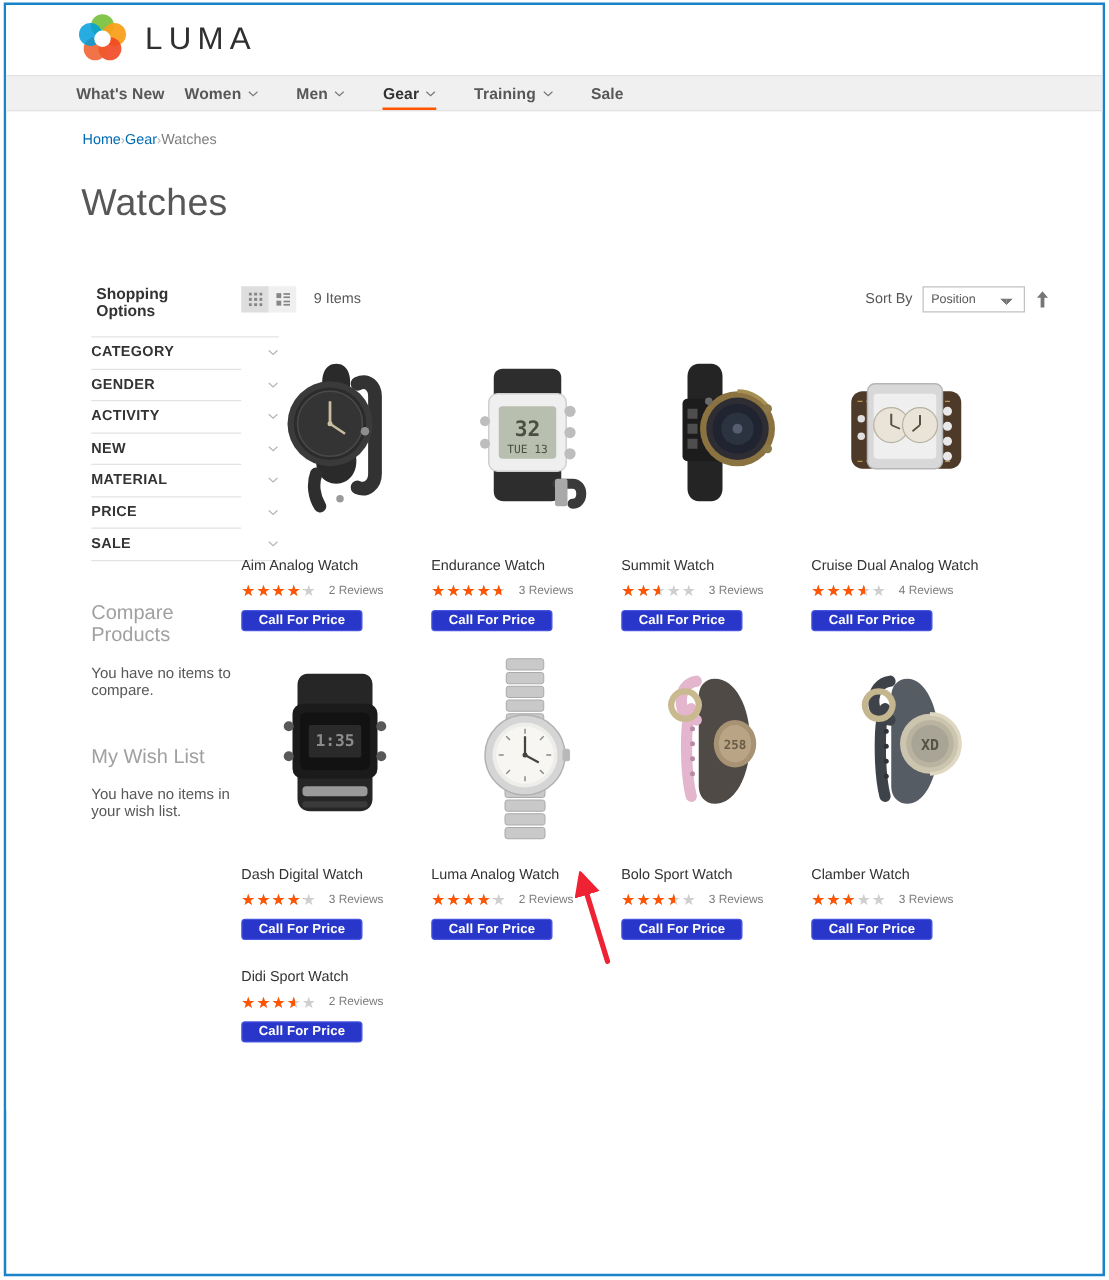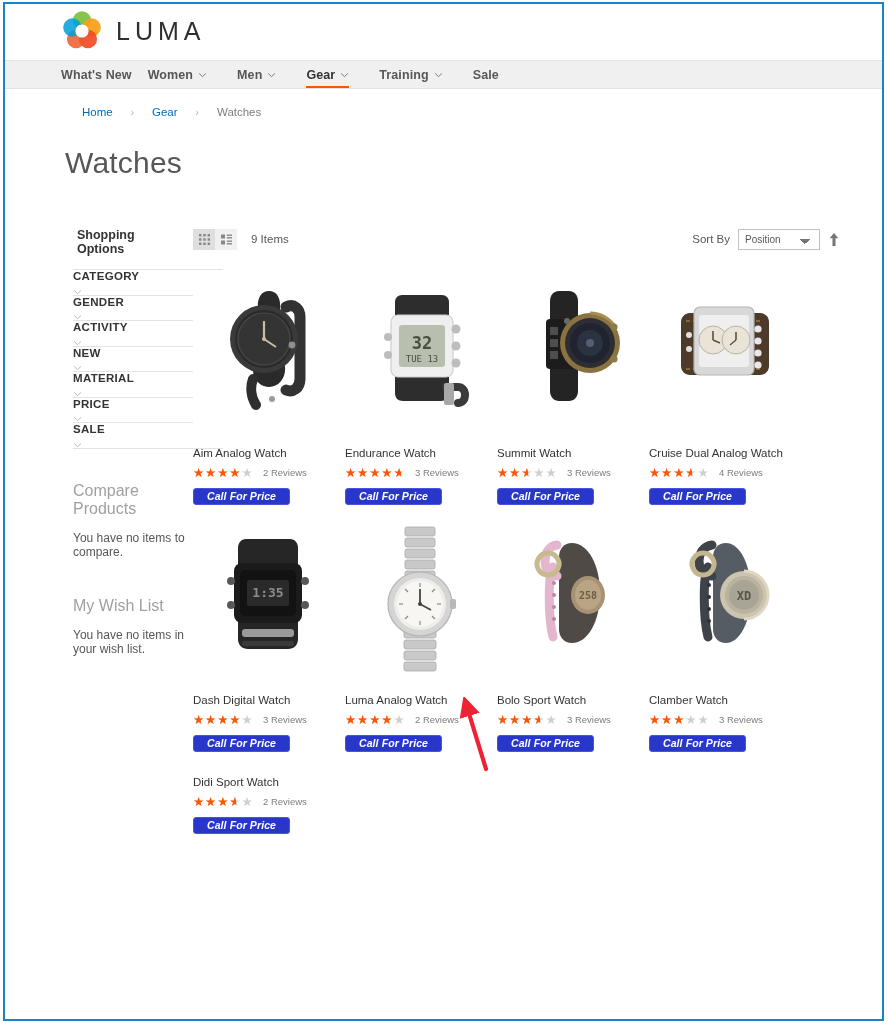--- a/index.html
+++ b/index.html
@@ -76,23 +76,23 @@
   .nav-item.plain { padding-right: 0; }
   .nav-item.active { color: #333; }
   .nav-item.active::after {
     content: ""; position: absolute; left: 0; right: 14px; bottom: 0;
     height: 2px; background: #ff5501;
   }
   .caret { width: 9px; height: 6px; display:block; }
 
   
   .crumbs {
-    padding: 17px 0 0 77px;
+    padding: 17px 0 0 61px;
     font-size: 11.5px; color: #7d7d7d;
-    display: flex; align-items: center; gap: 18px;
+    display: flex; align-items: center; gap: 0;
   }
   .crumbs a { color: #006bb4; text-decoration: none; cursor: pointer; }
   .crumb-sep { color: #b0b0b0; font-size: 10px; }
   .page-title {
     padding: 8px 0 0 60px;
     font-size: 30px; font-weight: 300; color: #575757;
     letter-spacing: .2px;
   }
 
   
@@ -101,24 +101,23 @@
   .main { flex: 1; padding-left: 8px; padding-right: 40px; }
 
   
   .side-heading {
     font-size: 12.5px; color: #333; font-weight: bold;
     margin: 0 0 13px 12px;
   }
   .filter-list { border-top: 1px solid #e3e3e3; width: 150px; margin-left: 8px; }
   .filter-row {
     height: 25.5px; border-bottom: 1px solid #e3e3e3;
-    display: flex; justify-content: space-between;
+    display: flex; align-items: center; justify-content: space-between;
     font-size: 11.5px; color: #333; font-weight: bold; letter-spacing: .3px;
     cursor: pointer;
-    flex-direction: column;
   }
   .filter-row .caret { opacity: .55; }
   .side-block { margin: 33px 0 0 8px; }
   .side-block-title {
     font-size: 16px; font-weight: 300; color: #a0a0a0; margin-bottom: 13px;
   }
   .side-block-text { font-size: 12px; color: #575757; }
   .side-block.wish { margin-top: 38px; }
 
   
@@ -179,21 +178,20 @@
   .stars .fg { color: #ff5501; overflow: hidden; }
   .reviews-link { font-size: 9.5px; color: #7d7d7d; cursor: pointer; }
   .call-btn {
     margin-top: 9px;
     width: 97px; height: 17px;
     background: #2836c9; border: 1px solid #4754e0; border-radius: 3px;
     color: #ffffff; font-size: 10.5px; font-weight: bold;
     display: flex; align-items: center; justify-content: center;
     cursor: pointer; font-family: "Liberation Sans", sans-serif;
     letter-spacing: .1px;
-    font-style: italic;
   }
 
   
   .bottom-toolbar {
     display: flex; justify-content: flex-end; align-items: center;
     gap: 8px; padding: 38px 2px 0 0;
   }
 
   
   .annotation-arrow {

